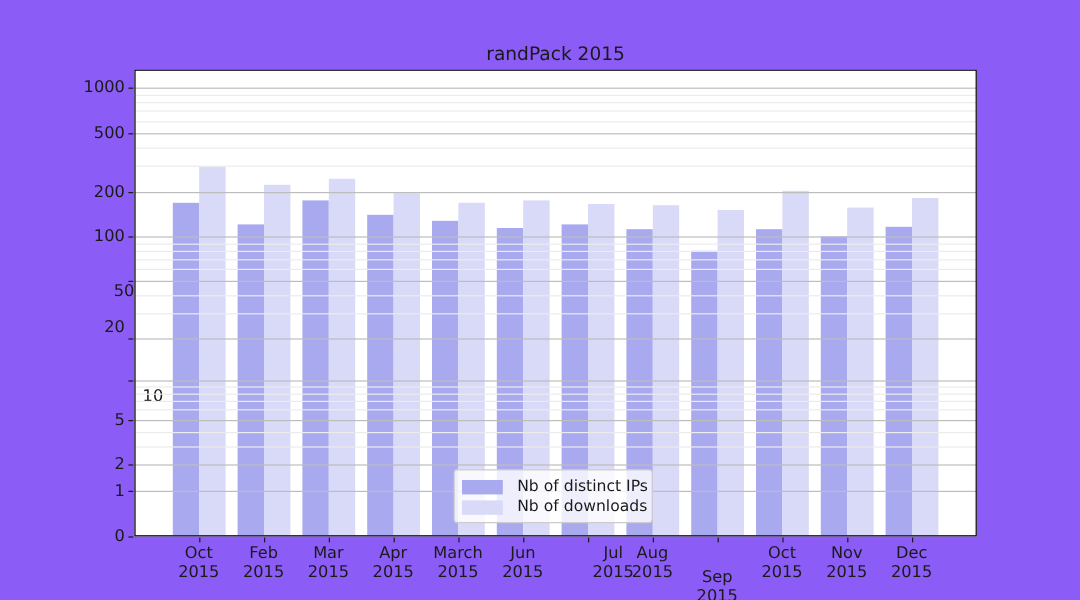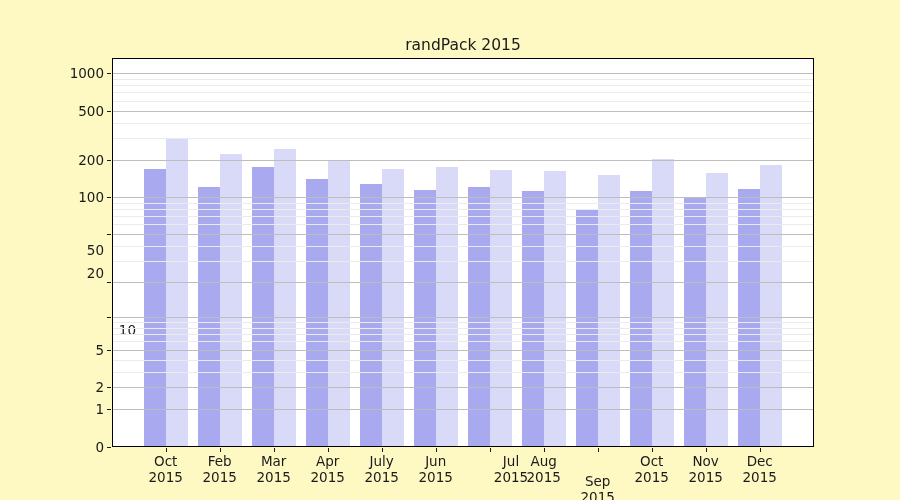--- a/index.html
+++ b/index.html
@@ -3,21 +3,21 @@
 <meta charset="utf-8">
 <style>
   html, body {
     margin: 0; padding: 0;
     background: #ffffff;
     font-family: "DejaVu Sans", "Liberation Sans", sans-serif;
   }
   #figure {
     position: relative;
     width: 900px; height: 500px;
-    background: #fef9c3;
+    background: #8b5cf6;
     overflow: hidden;
   }
   #chart-title {
     position: absolute;
     left: 112px; top: 36px; width: 702px;
     text-align: center;
     font-size: 15.5px;
     color: #1a1a1a;
     white-space: pre;
   }
@@ -180,30 +180,40 @@
         <div class="xtick-mark" style="left: 269.7px;"></div>
         <div class="xtick-mark" style="left: 323.7px;"></div>
         <div class="xtick-mark" style="left: 377.7px;"></div>
         <div class="xtick-mark" style="left: 431.7px;"></div>
         <div class="xtick-mark" style="left: 485.7px;"></div>
         <div class="xtick-mark" style="left: 539.7px;"></div>
         <div class="xtick-mark" style="left: 593.7px;"></div>
         <div class="xtick-mark" style="left: 647.7px;"></div>
       </div>
 
+    <div id="legend">
+      <div class="legend-row">
+        <span class="legend-swatch" id="swatch-0" style="background: rgb(169, 169, 240);"></span>
+        <span class="legend-label">Nb of distinct IPs</span>
+      </div>
+      <div class="legend-row">
+        <span class="legend-swatch" id="swatch-1" style="background: rgb(217, 217, 248);"></span>
+        <span class="legend-label">Nb of downloads</span>
+      </div>
+    </div>
 
     <div id="frame"></div>
   </div>
 
   <div id="ylabels">
       <div class="ytick-label" style="top: 65.246px;">1000</div>
       <div class="ytick-label" style="top: 102.64px;">500</div>
       <div class="ytick-label" style="top: 151.982px;">200</div>
       <div class="ytick-label" style="top: 189.162px;">100</div>
-      <div class="ytick-label" style="top: 242px;">50</div>
+      <div class="ytick-label" style="top: 235px; margin-left: 8px;">50</div>
       <div class="ytick-label" style="top: 265px;">20</div>
       <div class="ytick-label" style="top: 322px; padding-left: 32px;">10</div>
       <div class="ytick-label" style="top: 341.698px;">5</div>
       <div class="ytick-label" style="top: 379.146px;">2</div>
       <div class="ytick-label" style="top: 401.052px;">1</div>
       <div class="ytick-label" style="top: 438.5px;">0</div>
     </div>
   <div id="xlabels">
       <div class="xtick-label" style="left: 133.7px; top: 453px;">
         <div>Oct</div>
@@ -215,21 +225,21 @@
       </div>
       <div class="xtick-label" style="left: 241.7px; top: 453px;">
         <div>Mar</div>
         <div>2015</div>
       </div>
       <div class="xtick-label" style="left: 295.7px; top: 453px;">
         <div>Apr</div>
         <div>2015</div>
       </div>
       <div class="xtick-label" style="left: 349.7px; top: 453px;">
-        <div>July</div>
+        <div>March</div>
         <div>2015</div>
       </div>
       <div class="xtick-label" style="left: 403.7px; top: 453px;">
         <div>Jun</div>
         <div>2015</div>
       </div>
       <div class="xtick-label" style="left: 479px; top: 453px;">
         <div>Jul</div>
         <div>2015</div>
       </div>

